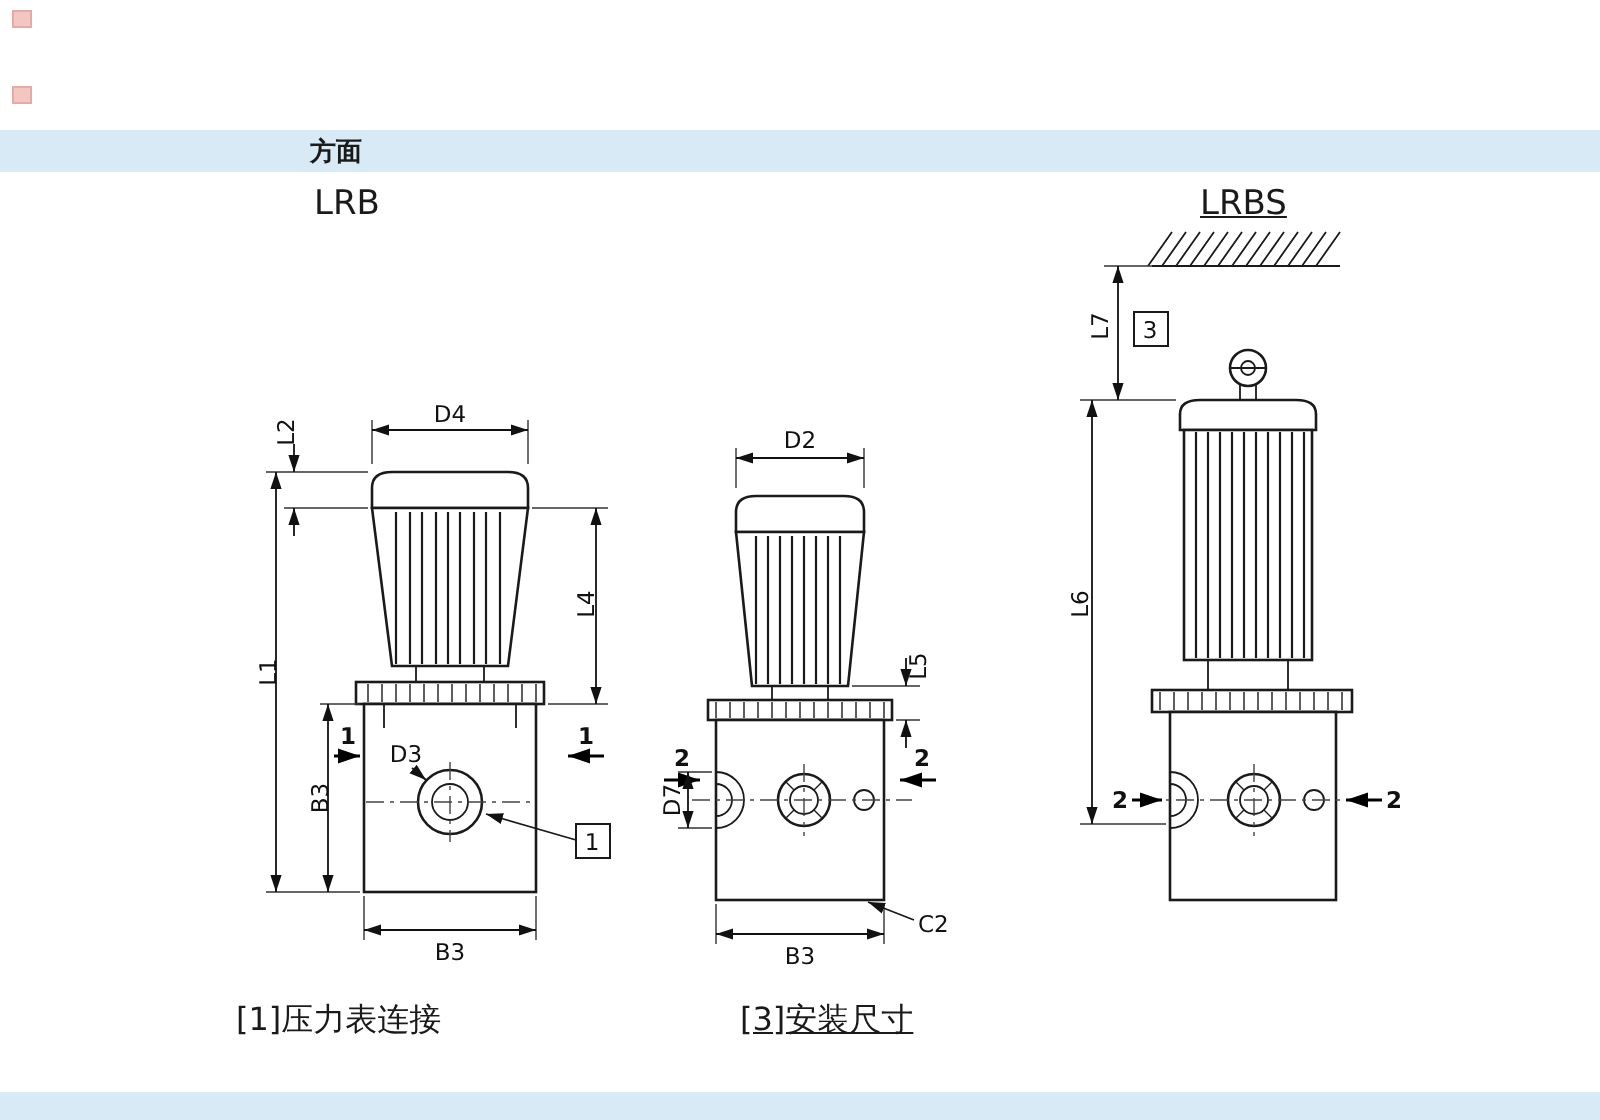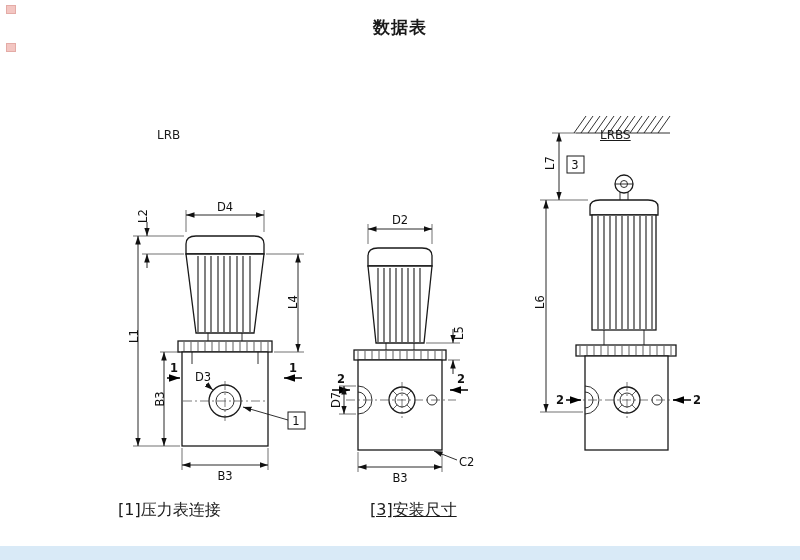--- a/index.html
+++ b/index.html
@@ -6,21 +6,21 @@
   html,body { width:800px; height:560px; background:#fff; overflow:hidden;
               font-family:"DejaVu Sans","Liberation Sans",sans-serif; color:#1a1a1a; }
   .page { position:relative; width:800px; height:560px; background:#fff; }
 
   .title { position:absolute; top:16px; left:0; width:100%; text-align:center;
            font-size:17px; font-weight:bold; letter-spacing:1px; }
 
   .band-top { position:absolute; top:65px; left:0; width:800px; height:21px; background:#d9eaf7; }
   .band-top .band-label { position:absolute; left:155px; top:2px; font-size:13px; font-weight:bold; }
 
-  .variant-label { position:absolute; font-size:12px;margin-top:36px; }
+  .variant-label { position:absolute; font-size:17px; }
   .lrb-pos  { left:157px; top:92px; }
   .lrbs-pos { left:600px; top:92px;text-decoration:underline; }
 
   .footnote { position:absolute; font-size:16px; }
   .fn1 { left:118px; top:500px; }
   .fn2 { left:370px; top:500px;text-decoration:underline; }
 
   .band-bottom { position:absolute; top:546px; left:0; width:800px; height:14px; background:#d9eaf7; }
 
   .marker { position:absolute; width:10px; height:9px; background:#f3c6c2; border:1px solid #e4aba6; }
@@ -41,22 +41,24 @@
   .calloutbox { stroke:#1a1a1a; stroke-width:1; fill:#fff; }
 </style>
 </head>
 <body>
 
 <div class="page">
 
   <div class="marker" style="top:5px;left:6px"></div>
   <div class="marker" style="top:43px;left:6px"></div>
 
-  <div class="title">数据表</div>
-
+
+  <div class="band-top">
+    <div class="band-label">方面</div>
+  </div>
 
   <div class="variant-label lrb-pos">LRB</div>
   <div class="variant-label lrbs-pos">LRBS</div>
 
   <svg class="drawing" width="800" height="560" viewBox="0 0 800 560">
     <defs>
       <marker id="aE" markerWidth="10" markerHeight="8" refX="8.5" refY="3.5" orient="auto" markerUnits="userSpaceOnUse">
         <path d="M0,0.7 L8.5,3.5 L0,6.3 Z" fill="#111"></path>
       </marker>
       <marker id="aS" markerWidth="10" markerHeight="8" refX="0.5" refY="3.5" orient="auto" markerUnits="userSpaceOnUse">

